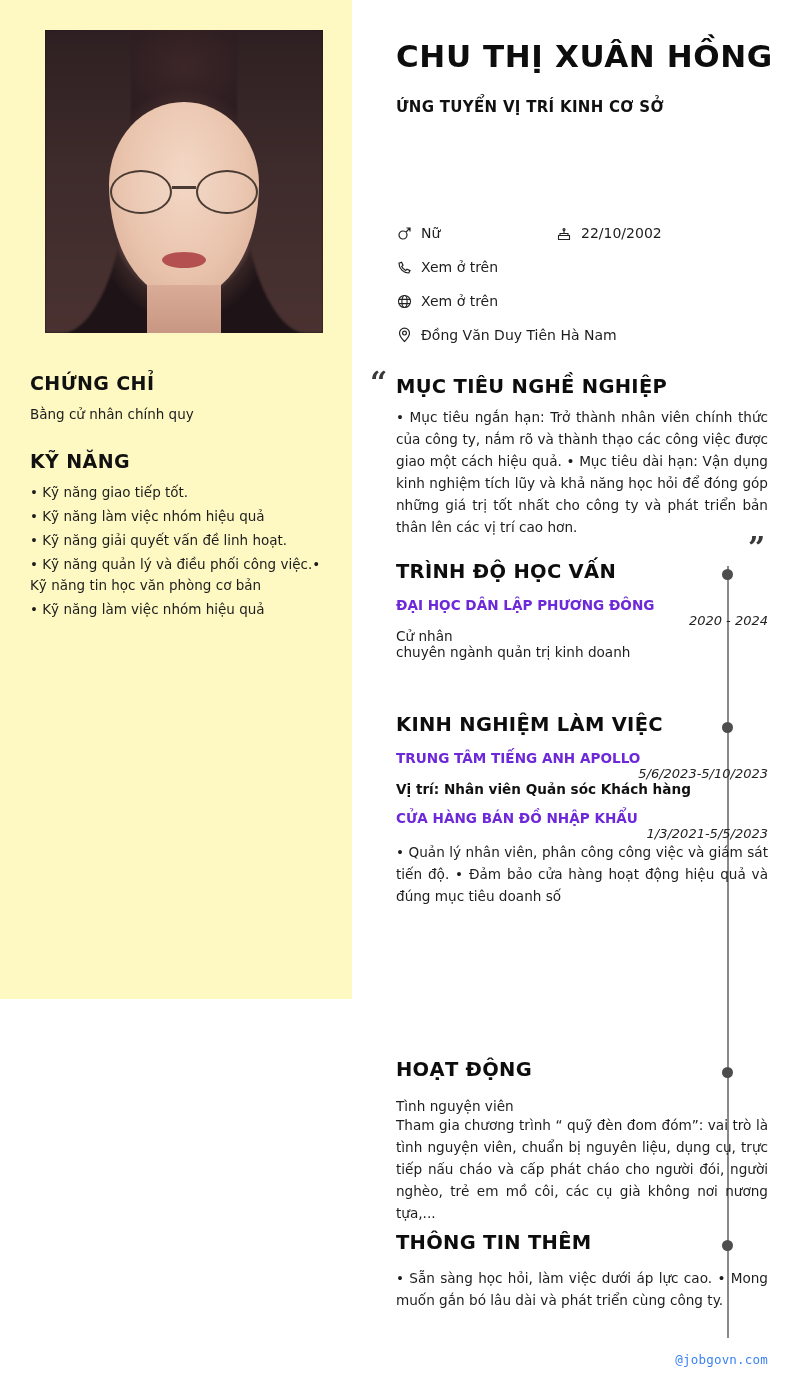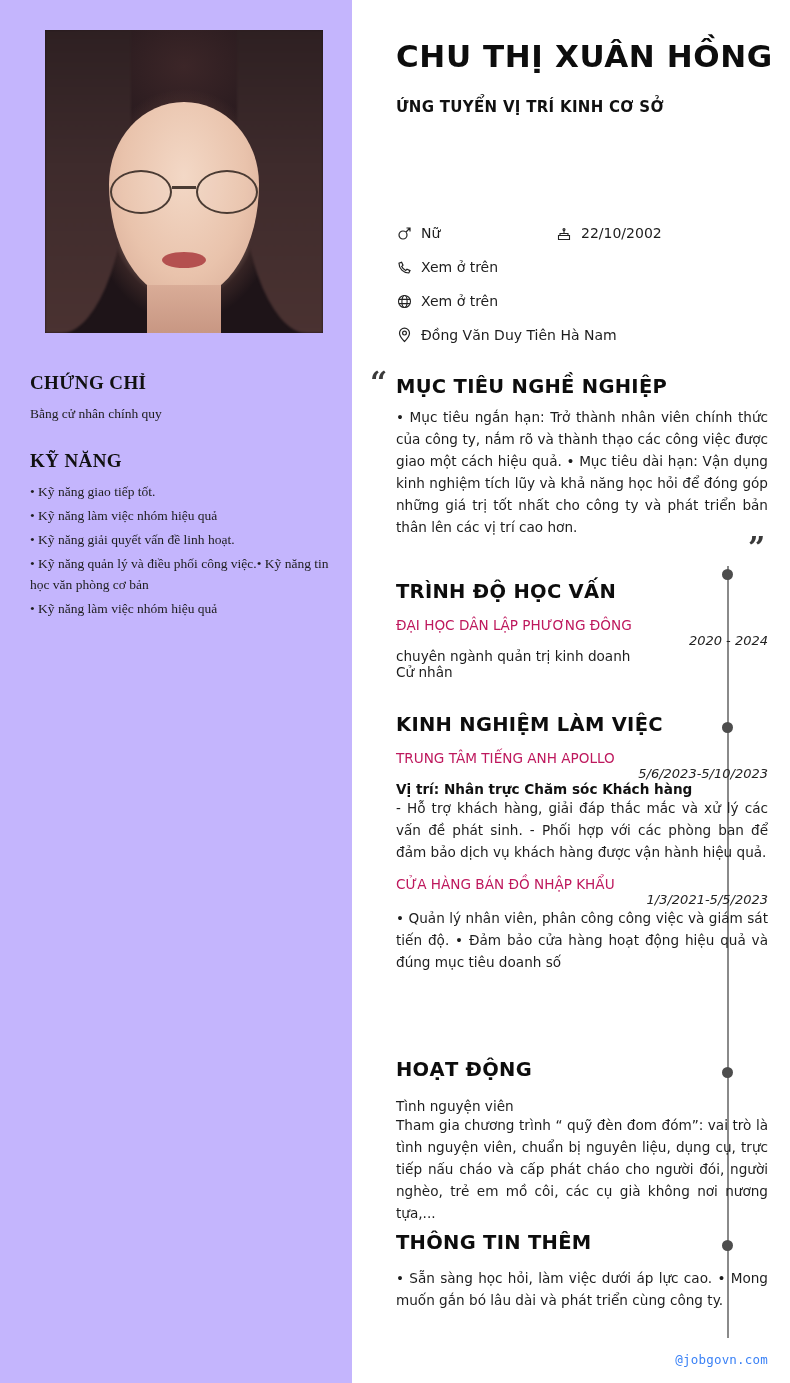--- a/index.html
+++ b/index.html
@@ -12,24 +12,23 @@
   }
   .page {
     position: relative;
     width: 790px; height: 1383px;
     background: #ffffff;
   }
   
   .left {
     position: absolute;
     left: 0; top: 0;
-    width: 352px; height: 1383px;
-    background: #c4b5fd;
+    width: 352px; height: 999px;
+    background: #fef9c3;
     padding: 0;
-    font-family: Liberation Serif, serif;
   }
   .photo-frame {
     position: absolute;
     left: 45px; top: 30px;
     width: 278px; height: 303px;
     overflow: hidden;
     background: #2b2026;
   }
   .photo {
     position: absolute;
@@ -136,21 +135,21 @@
     font-family: "DejaVu Serif", "Liberation Serif", serif;
     line-height: 1;
   }
 
   .sec { position: absolute; left: 44px; width: 372px; }
   .sec-title {
     font-size: 19.5px; font-weight: bold; letter-spacing: 0.3px; color: #0d0d0d;
     margin-bottom: 8px;
   }
   .sec p { font-size: 13.6px; line-height: 1.62; color: #1d1d1d; text-align: justify; }
-  .org { font-size: 13.6px; font-weight: normal; color: #be185d; }
+  .org { font-size: 13.6px; font-weight: bold; color: #6d28d9; }
   .dates { font-size: 13px; font-style: italic; color: #222; text-align: right; }
   .role { font-size: 13.6px; font-weight: bold; color: #111; }
   .plain { font-size: 13.6px; color: #1d1d1d; }
 
   
   .timeline {
     position: absolute; left: 375px; top: 566px;
     width: 2px; height: 772px; background: #8a8a8a;
   }
   .dot {
@@ -272,36 +271,35 @@
       <div class="sec-title">MỤC TIÊU NGHỀ NGHIỆP</div>
       <p>• Mục tiêu ngắn hạn: Trở thành nhân viên chính thức của công ty, nắm rõ và thành thạo các công việc được giao một cách hiệu quả.  • Mục tiêu dài hạn: Vận dụng kinh nghiệm tích lũy và khả năng học hỏi để đóng góp những giá trị tốt nhất cho công ty và phát triển bản thân lên các vị trí cao hơn.</p>
     </div>
 
     <div class="timeline"></div>
     <div class="dot" style="top:569px;"></div>
     <div class="dot" style="top:722px;"></div>
     <div class="dot" style="top:1067px;"></div>
     <div class="dot" style="top:1240px;"></div>
 
-    <div class="sec" style="top:580px;">
+    <div class="sec" style="top:560px;">
       <div class="sec-title">TRÌNH ĐỘ HỌC VẤN</div>
       <div style="height:6px"></div>
       <div class="org">ĐẠI HỌC DÂN LẬP PHƯƠNG ĐÔNG</div>
       <div class="dates">2020 - 2024</div>
+      <div class="plain">Cử nhân</div>
       <div class="plain">chuyên ngành quản trị kinh doanh</div>
-      <div class="plain">Cử nhân</div>
     </div>
 
     <div class="sec" style="top:713px;">
       <div class="sec-title">KINH NGHIỆM LÀM VIỆC</div>
       <div style="height:6px"></div>
       <div class="org">TRUNG TÂM TIẾNG ANH APOLLO</div>
       <div class="dates">5/6/2023-5/10/2023</div>
-      <div class="role">Vị trí: Nhân trực Chăm sóc Khách hàng</div>
-      <p>- Hỗ trợ khách hàng, giải đáp thắc mắc và xử lý các vấn đề phát sinh.  - Phối hợp với các phòng ban để đảm bảo dịch vụ khách hàng được vận hành hiệu quả.</p>
+      <div class="role">Vị trí: Nhân viên Quản sóc Khách hàng</div>
       <div style="height:13px"></div>
       <div class="org">CỬA HÀNG BÁN ĐỒ NHẬP KHẨU</div>
       <div class="dates">1/3/2021-5/5/2023</div>
       <p>• Quản lý nhân viên, phân công công việc và giám sát tiến độ.  • Đảm bảo cửa hàng hoạt động hiệu quả và đúng mục tiêu doanh số</p>
     </div>
 
     <div class="sec" style="top:1058px;">
       <div class="sec-title">HOẠT ĐỘNG</div>
       <div style="height:9px"></div>
       <div class="plain">Tình nguyện viên</div>

